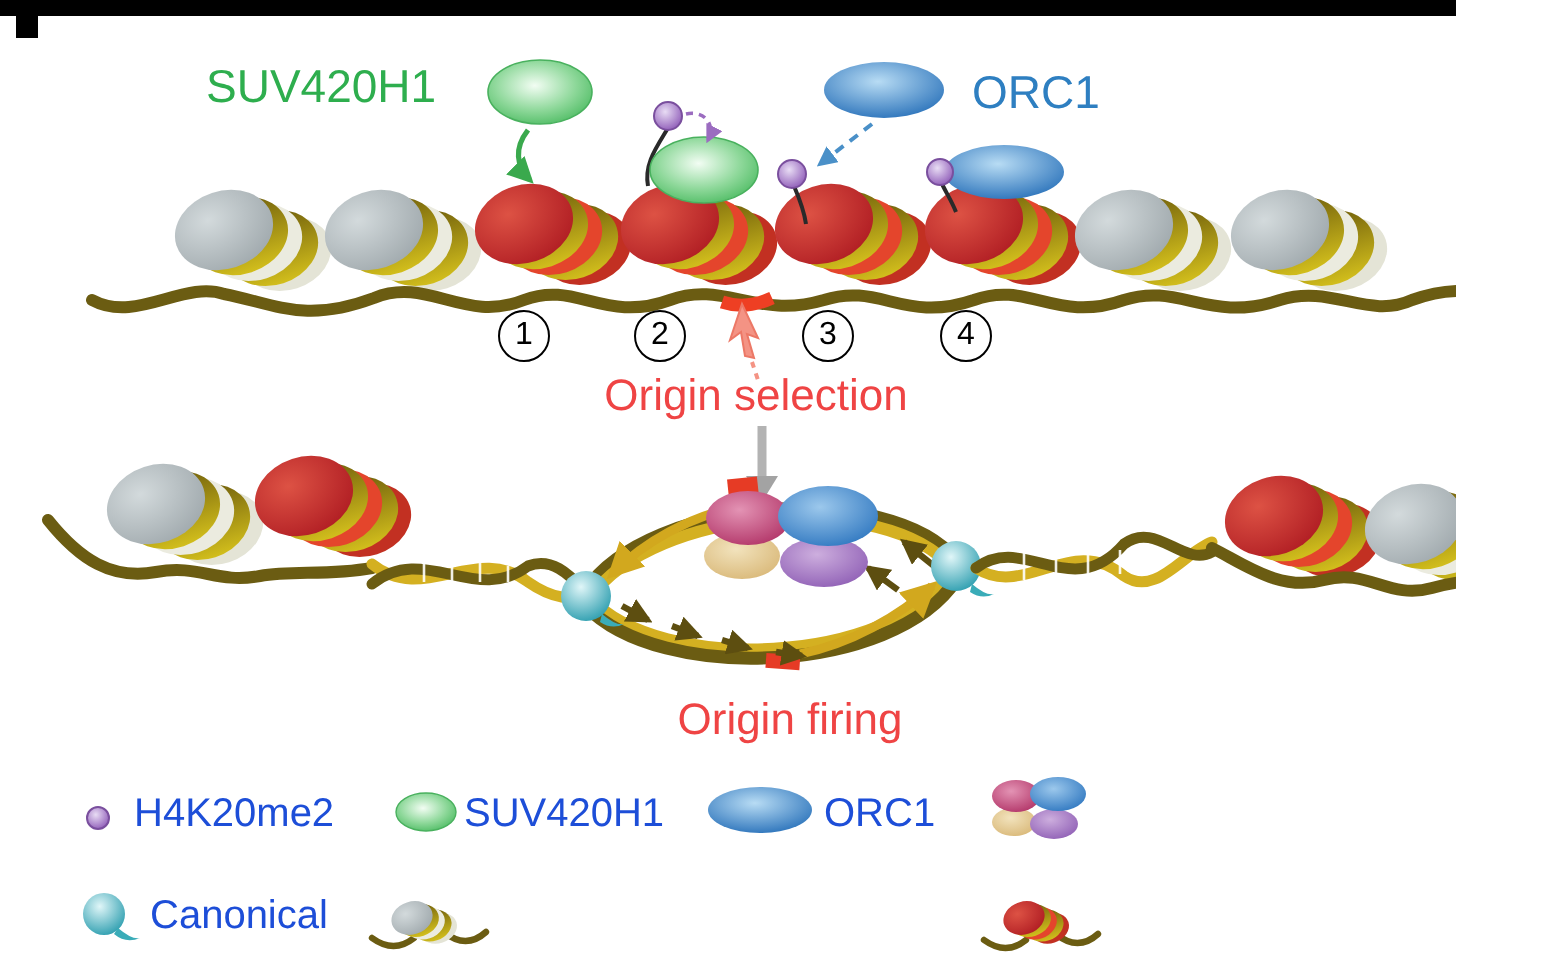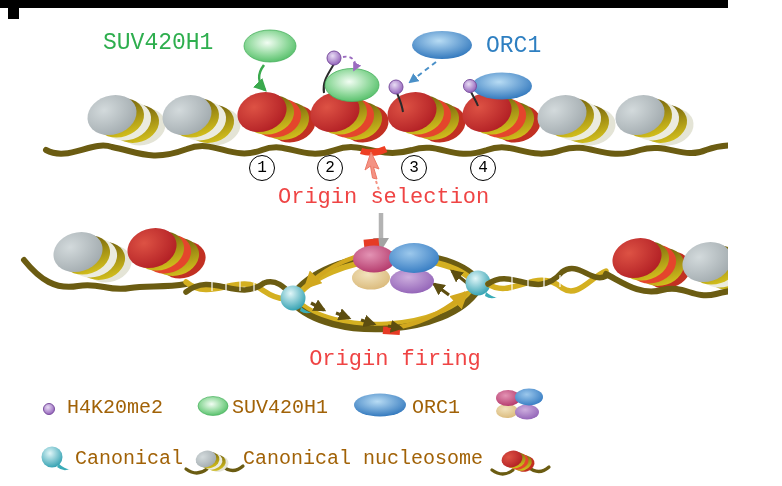--- a/index.html
+++ b/index.html
@@ -1,30 +1,30 @@
 <!DOCTYPE html>
 <html><head>
 <meta charset="utf-8">
 <style>
   html,body{margin:0;padding:0;background:#fff;}
   .fig{position:relative;width:728px;height:486px;background:#ffffff;overflow:hidden;
-       font-family:Liberation Mono, monospace;color:#111;}
+       font-family:Liberation Sans, sans-serif;color:#111;}
   .topbar{position:absolute;left:0;top:0;width:782px;height:8px;background:#000;}
   .toptab{position:absolute;left:8px;top:0;width:11px;height:19px;background:#000;}
   .svglayer{position:absolute;left:0;top:0;}
   .lbl{position:absolute;white-space:nowrap;}
   .protein{font-size:23px;font-weight:400;}
   .suv{color:#2EAE4E;left:103px;top:30px;}
   .orc{color:#2E7FC1;left:486px;top:33px;}
   .stage{font-size:22px;color:#ef4444;text-align:center;width:200px;}
   .sel{left:278px;top:185px;}
   .fire{left:295px;top:347px;}
   .stepnum{position:absolute;width:24px;height:24px;border:1.8px solid #000;border-radius:50%;
            font-size:16px;line-height:24px;text-align:center;color:#000;background:#fff;}
-  .legtxt{font-size:20px;color:#a16207;}
+  .legtxt{font-size:20px;color:#1d4ed8;}
 </style>
 </head>
 <body>
 
 <div class="fig">
 
   <div class="topbar"></div>
   <div class="toptab"></div>
 
   <svg class="svglayer" width="782" height="486" viewBox="0 0 782 486">
@@ -259,15 +259,14 @@
   <div class="stepnum" style="left:401px;top:155px;">3</div>
   <div class="stepnum" style="left:470px;top:155px;">4</div>
 
   <div class="lbl stage sel">Origin selection</div>
   <div class="lbl stage fire">Origin firing</div>
 
   <div class="lbl legtxt" style="left:67px;top:396px;">H4K20me2</div>
   <div class="lbl legtxt" style="left:232px;top:396px;">SUV420H1</div>
   <div class="lbl legtxt" style="left:412px;top:396px;">ORC1</div>
   <div class="lbl legtxt" style="left:75px;top:447px;">Canonical</div>
-  <div class="lbl legtxt" style="left:243px;top:447px;">Canonical nucleosome</div>
 
 </div>
 
 </body></html>

